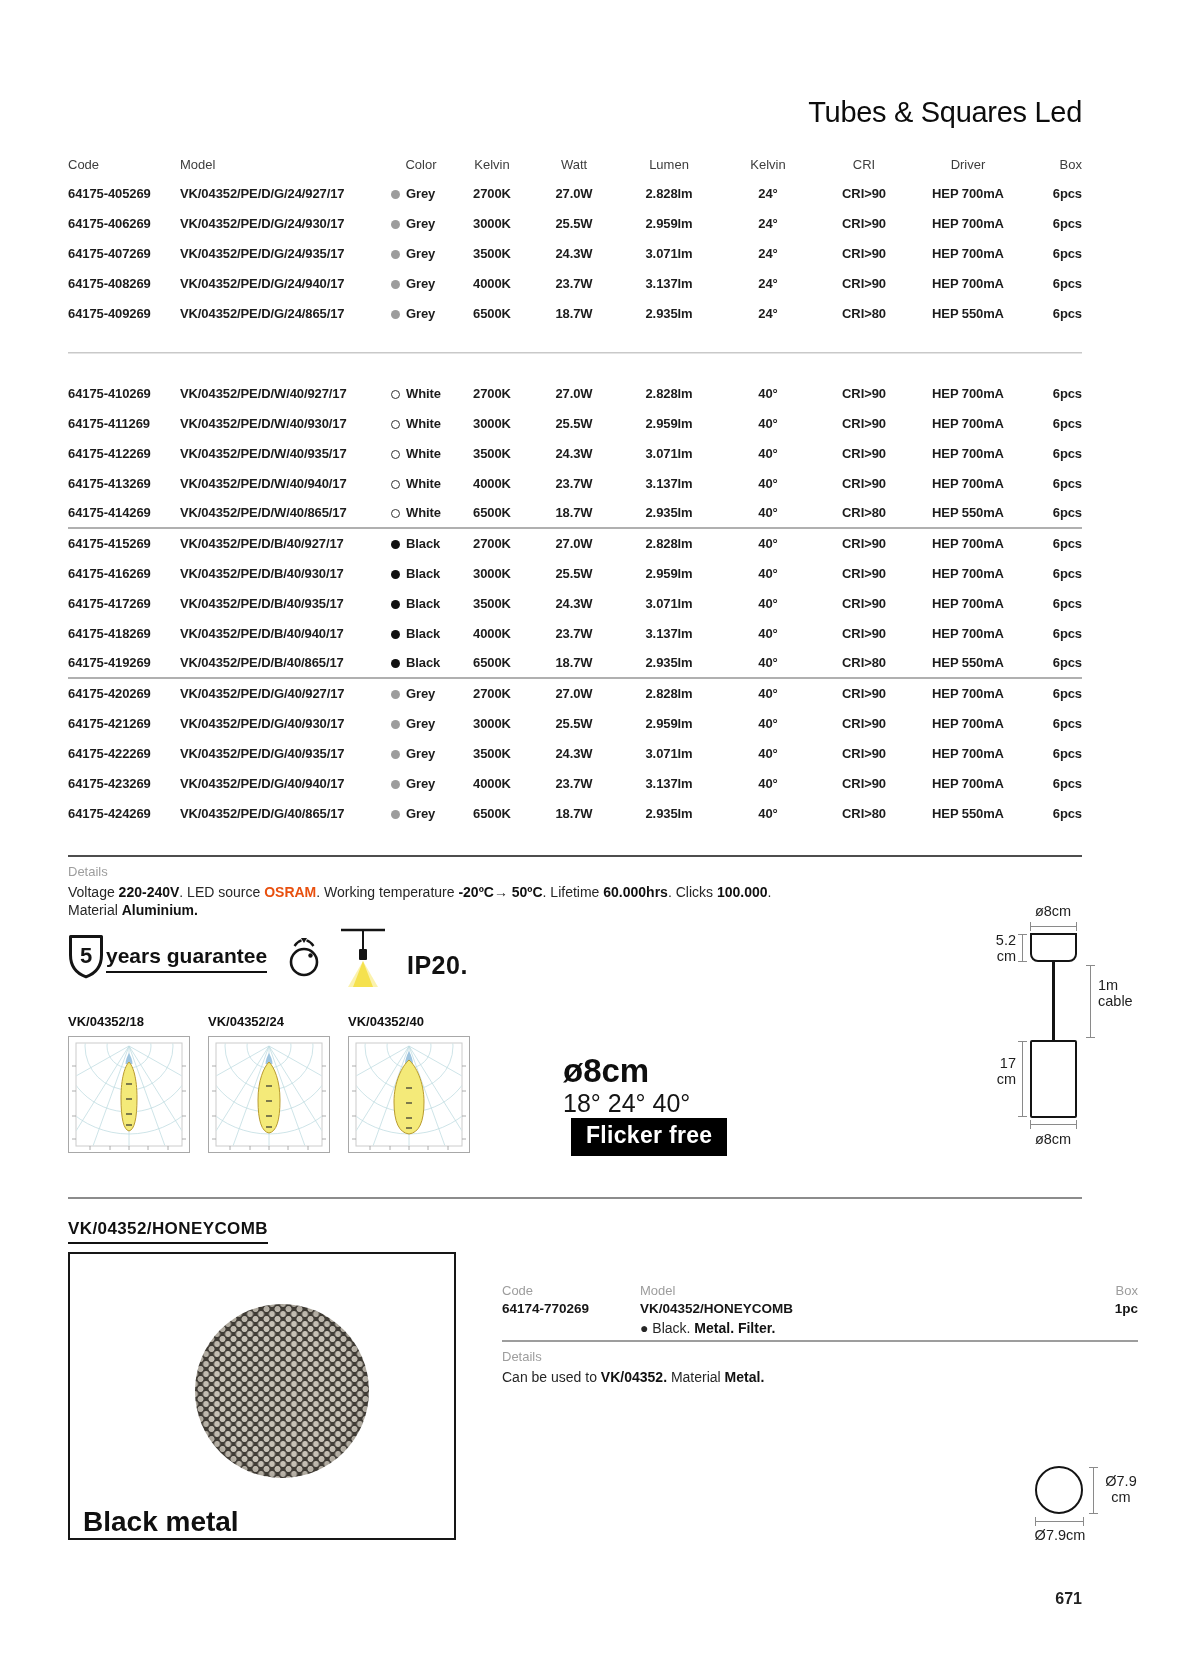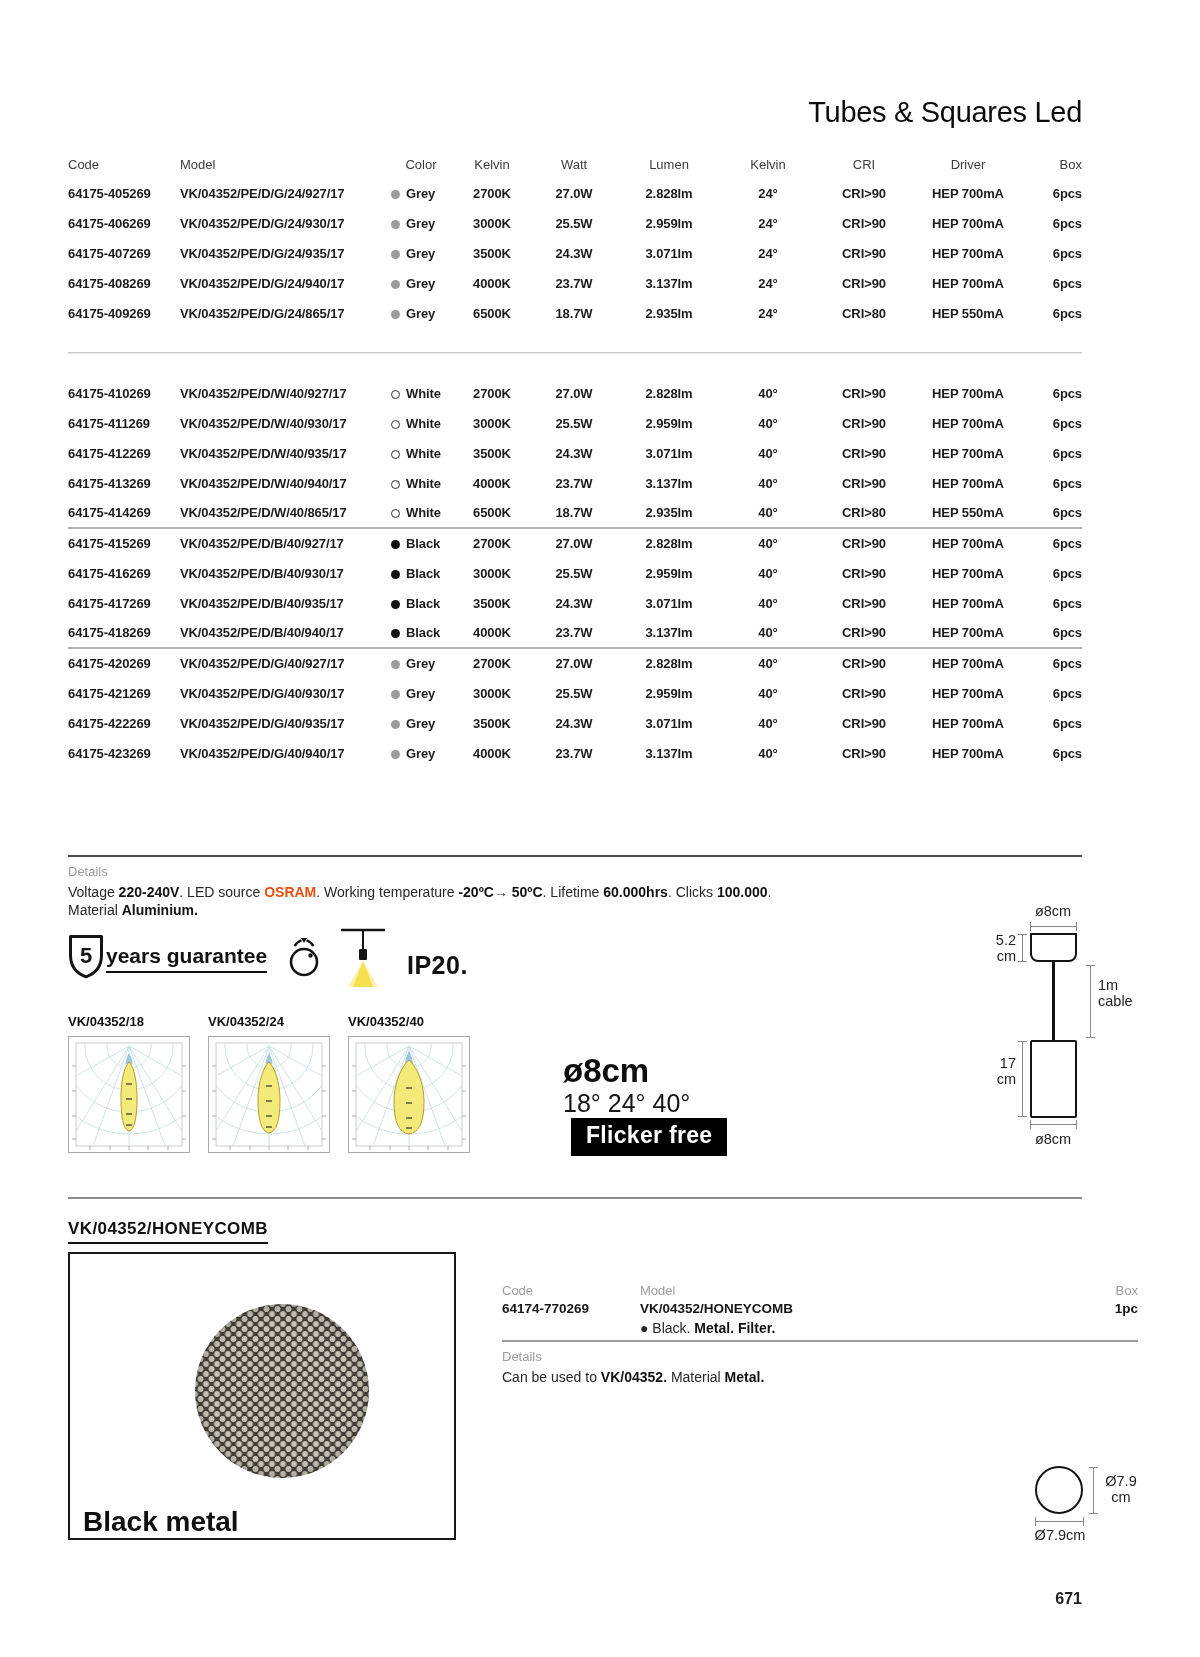--- a/index.html
+++ b/index.html
@@ -278,20 +278,32 @@
           <td class="c1">VK/04352/PE/D/B/40/940/17</td>
           <td class="c2"><span class="dot black"></span><span>Black</span></td>
           <td class="c3">4000K</td>
           <td class="c4">23.7W</td>
           <td class="c5">3.137lm</td>
           <td class="c6">40°</td>
           <td class="c7">CRI&gt;90</td>
           <td class="c8">HEP 700mA</td>
           <td class="c9">6pcs</td>
         </tr>
+        <tr>
+          <td class="c0">64175-419269</td>
+          <td class="c1">VK/04352/PE/D/B/40/865/17</td>
+          <td class="c2"><span class="dot black"></span><span>Black</span></td>
+          <td class="c3">6500K</td>
+          <td class="c4">18.7W</td>
+          <td class="c5">2.935lm</td>
+          <td class="c6">40°</td>
+          <td class="c7">CRI&gt;80</td>
+          <td class="c8">HEP 550mA</td>
+          <td class="c9">6pcs</td>
+        </tr>
       </tbody>
       <tbody class="sep">
         <tr>
           <td class="c0">64175-420269</td>
           <td class="c1">VK/04352/PE/D/G/40/927/17</td>
           <td class="c2"><span class="dot grey"></span><span>Grey</span></td>
           <td class="c3">2700K</td>
           <td class="c4">27.0W</td>
           <td class="c5">2.828lm</td>
           <td class="c6">40°</td>
@@ -326,20 +338,32 @@
         <tr>
           <td class="c0">64175-423269</td>
           <td class="c1">VK/04352/PE/D/G/40/940/17</td>
           <td class="c2"><span class="dot grey"></span><span>Grey</span></td>
           <td class="c3">4000K</td>
           <td class="c4">23.7W</td>
           <td class="c5">3.137lm</td>
           <td class="c6">40°</td>
           <td class="c7">CRI&gt;90</td>
           <td class="c8">HEP 700mA</td>
+          <td class="c9">6pcs</td>
+        </tr>
+        <tr>
+          <td class="c0">64175-424269</td>
+          <td class="c1">VK/04352/PE/D/G/40/865/17</td>
+          <td class="c2"><span class="dot grey"></span><span>Grey</span></td>
+          <td class="c3">6500K</td>
+          <td class="c4">18.7W</td>
+          <td class="c5">2.935lm</td>
+          <td class="c6">40°</td>
+          <td class="c7">CRI&gt;80</td>
+          <td class="c8">HEP 550mA</td>
           <td class="c9">6pcs</td>
         </tr>
       </tbody>
     </table>
 
   <div class="abs rule" style="left:68px;top:855px;width:1014px"></div>
 
   <div class="abs glabel" style="left:68px;top:864px">Details</div>
   <div class="abs dtext" style="left:68px;top:883px;width:900px"><span>Voltage </span><span class="b">220-240V</span><span>. LED source </span><span class="b" style="color: rgb(232, 80, 15);">OSRAM</span><span>. Working temperature </span><span class="b">-20ºC</span><span>→ </span><span class="b">50ºC</span><span>. Lifetime </span><span class="b">60.000hrs</span><span>. Clicks </span><span class="b">100.000</span><span>.</span></div>
   <div class="abs dtext" style="left:68px;top:901px;width:900px"><span>Material </span><span class="b">Aluminium.</span></div>

